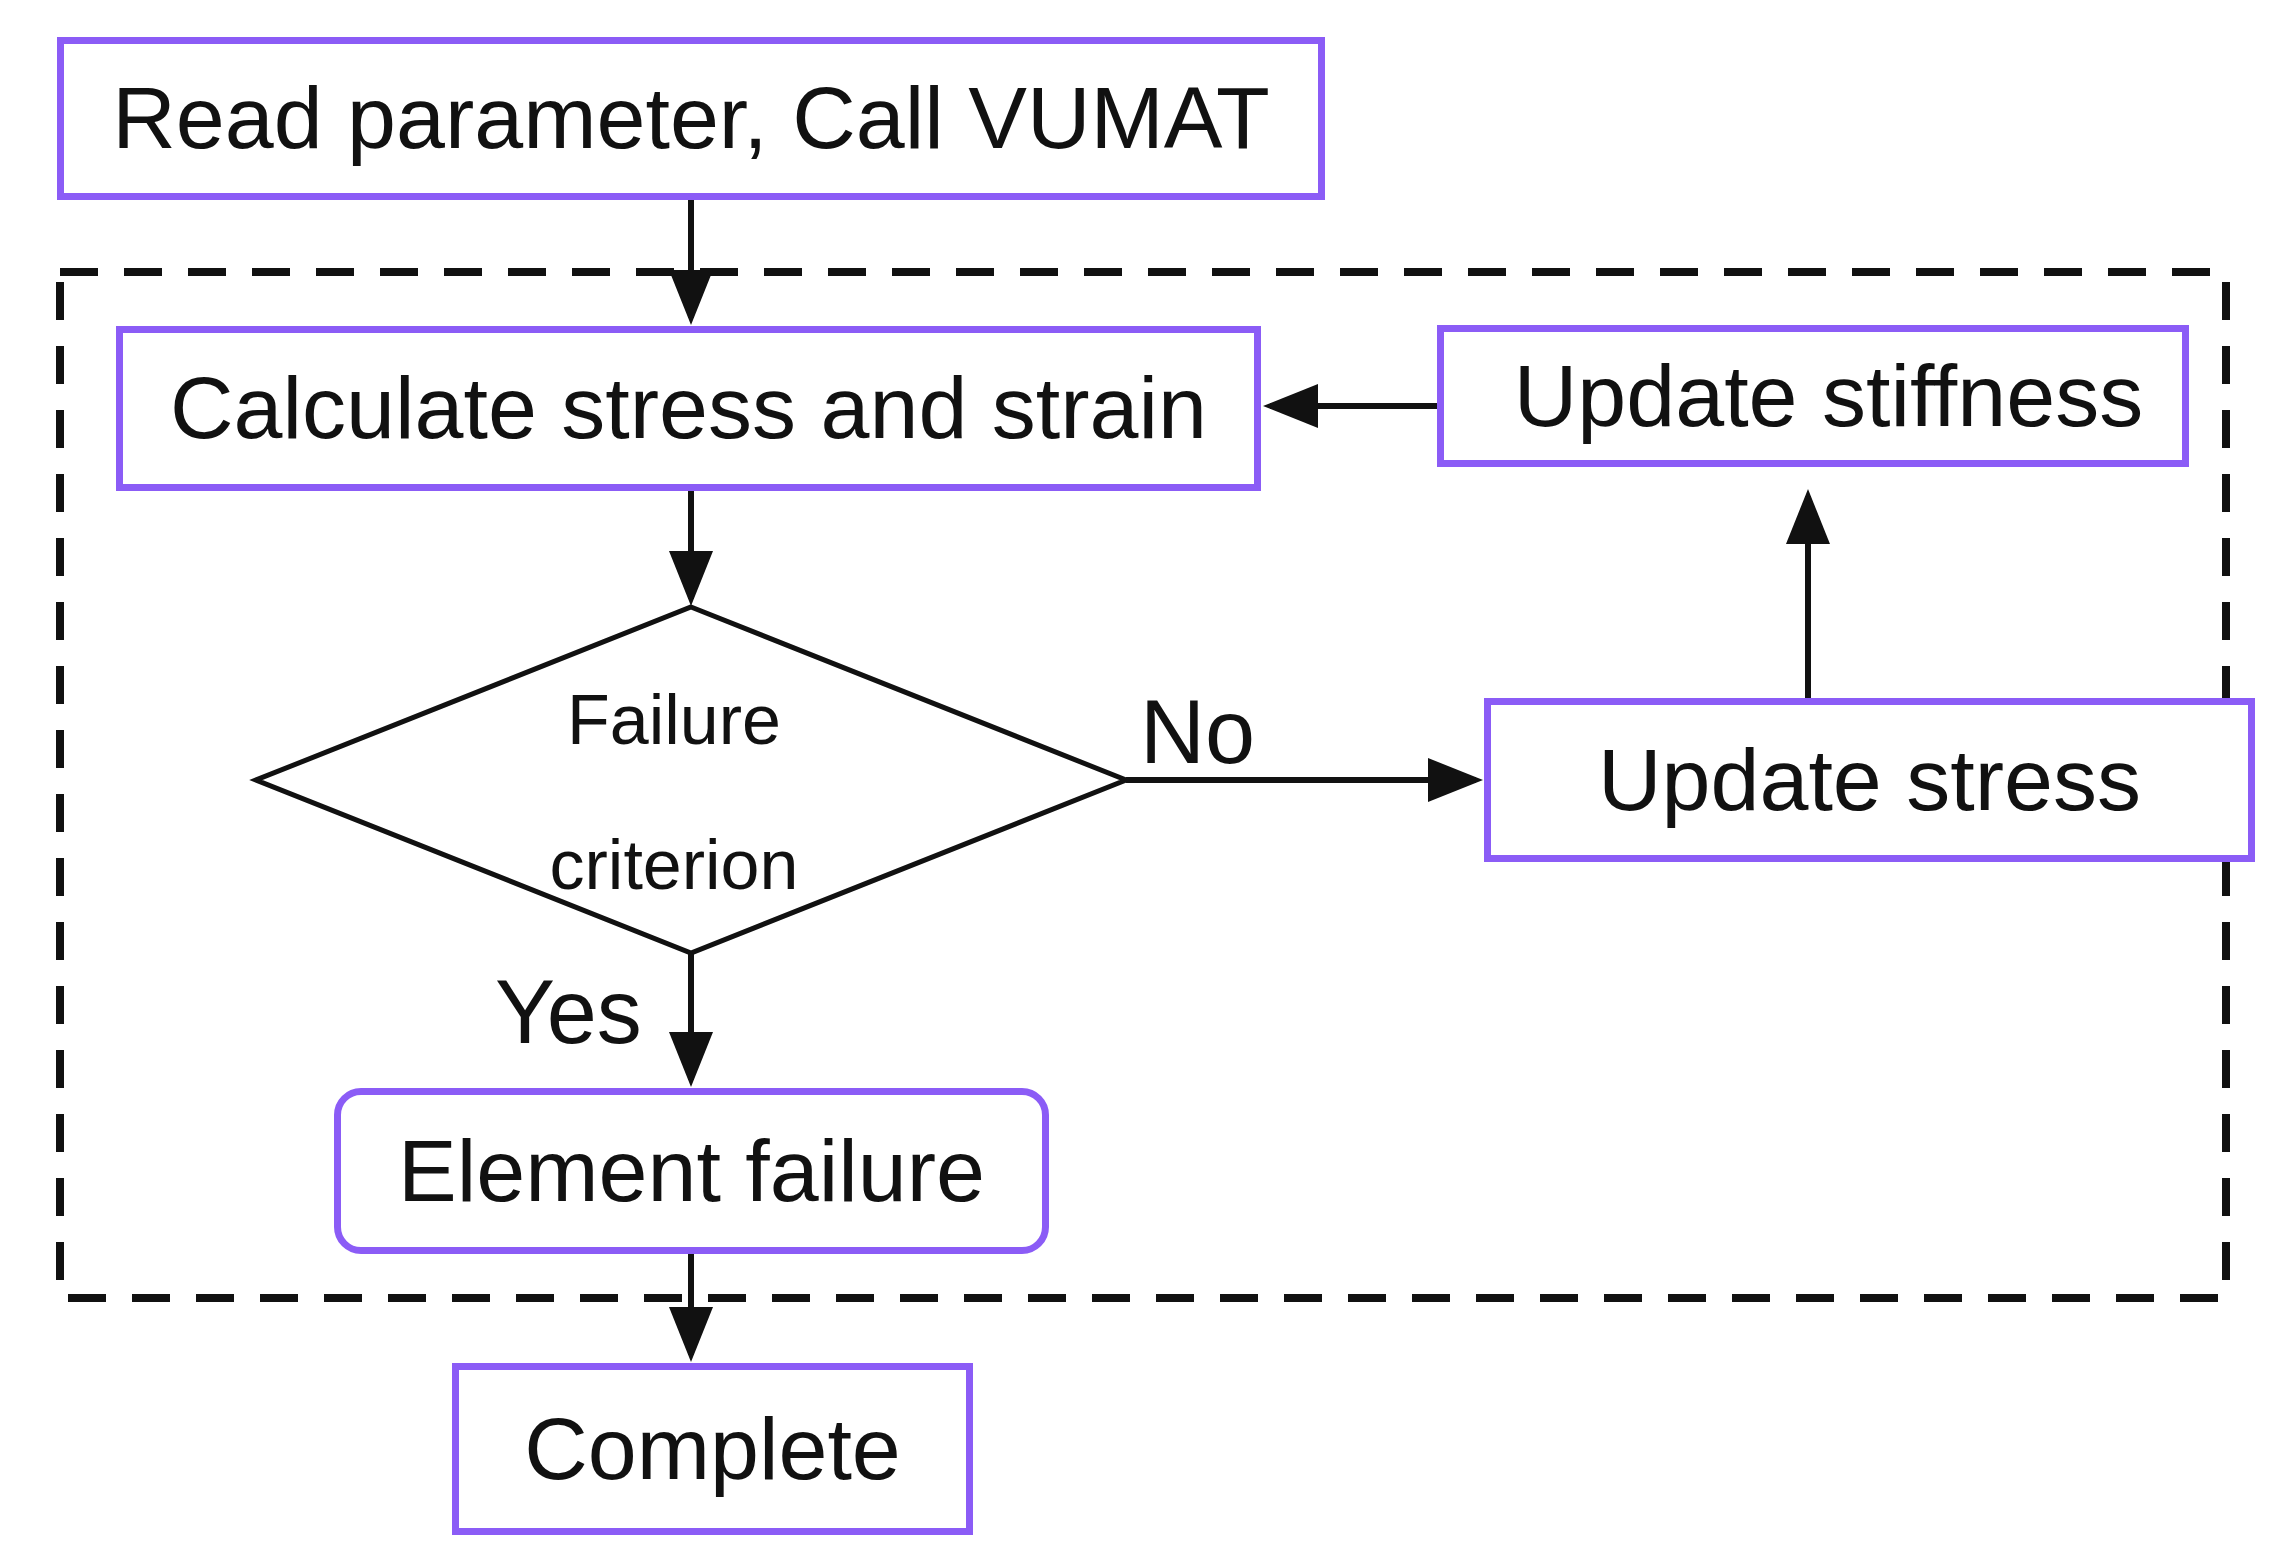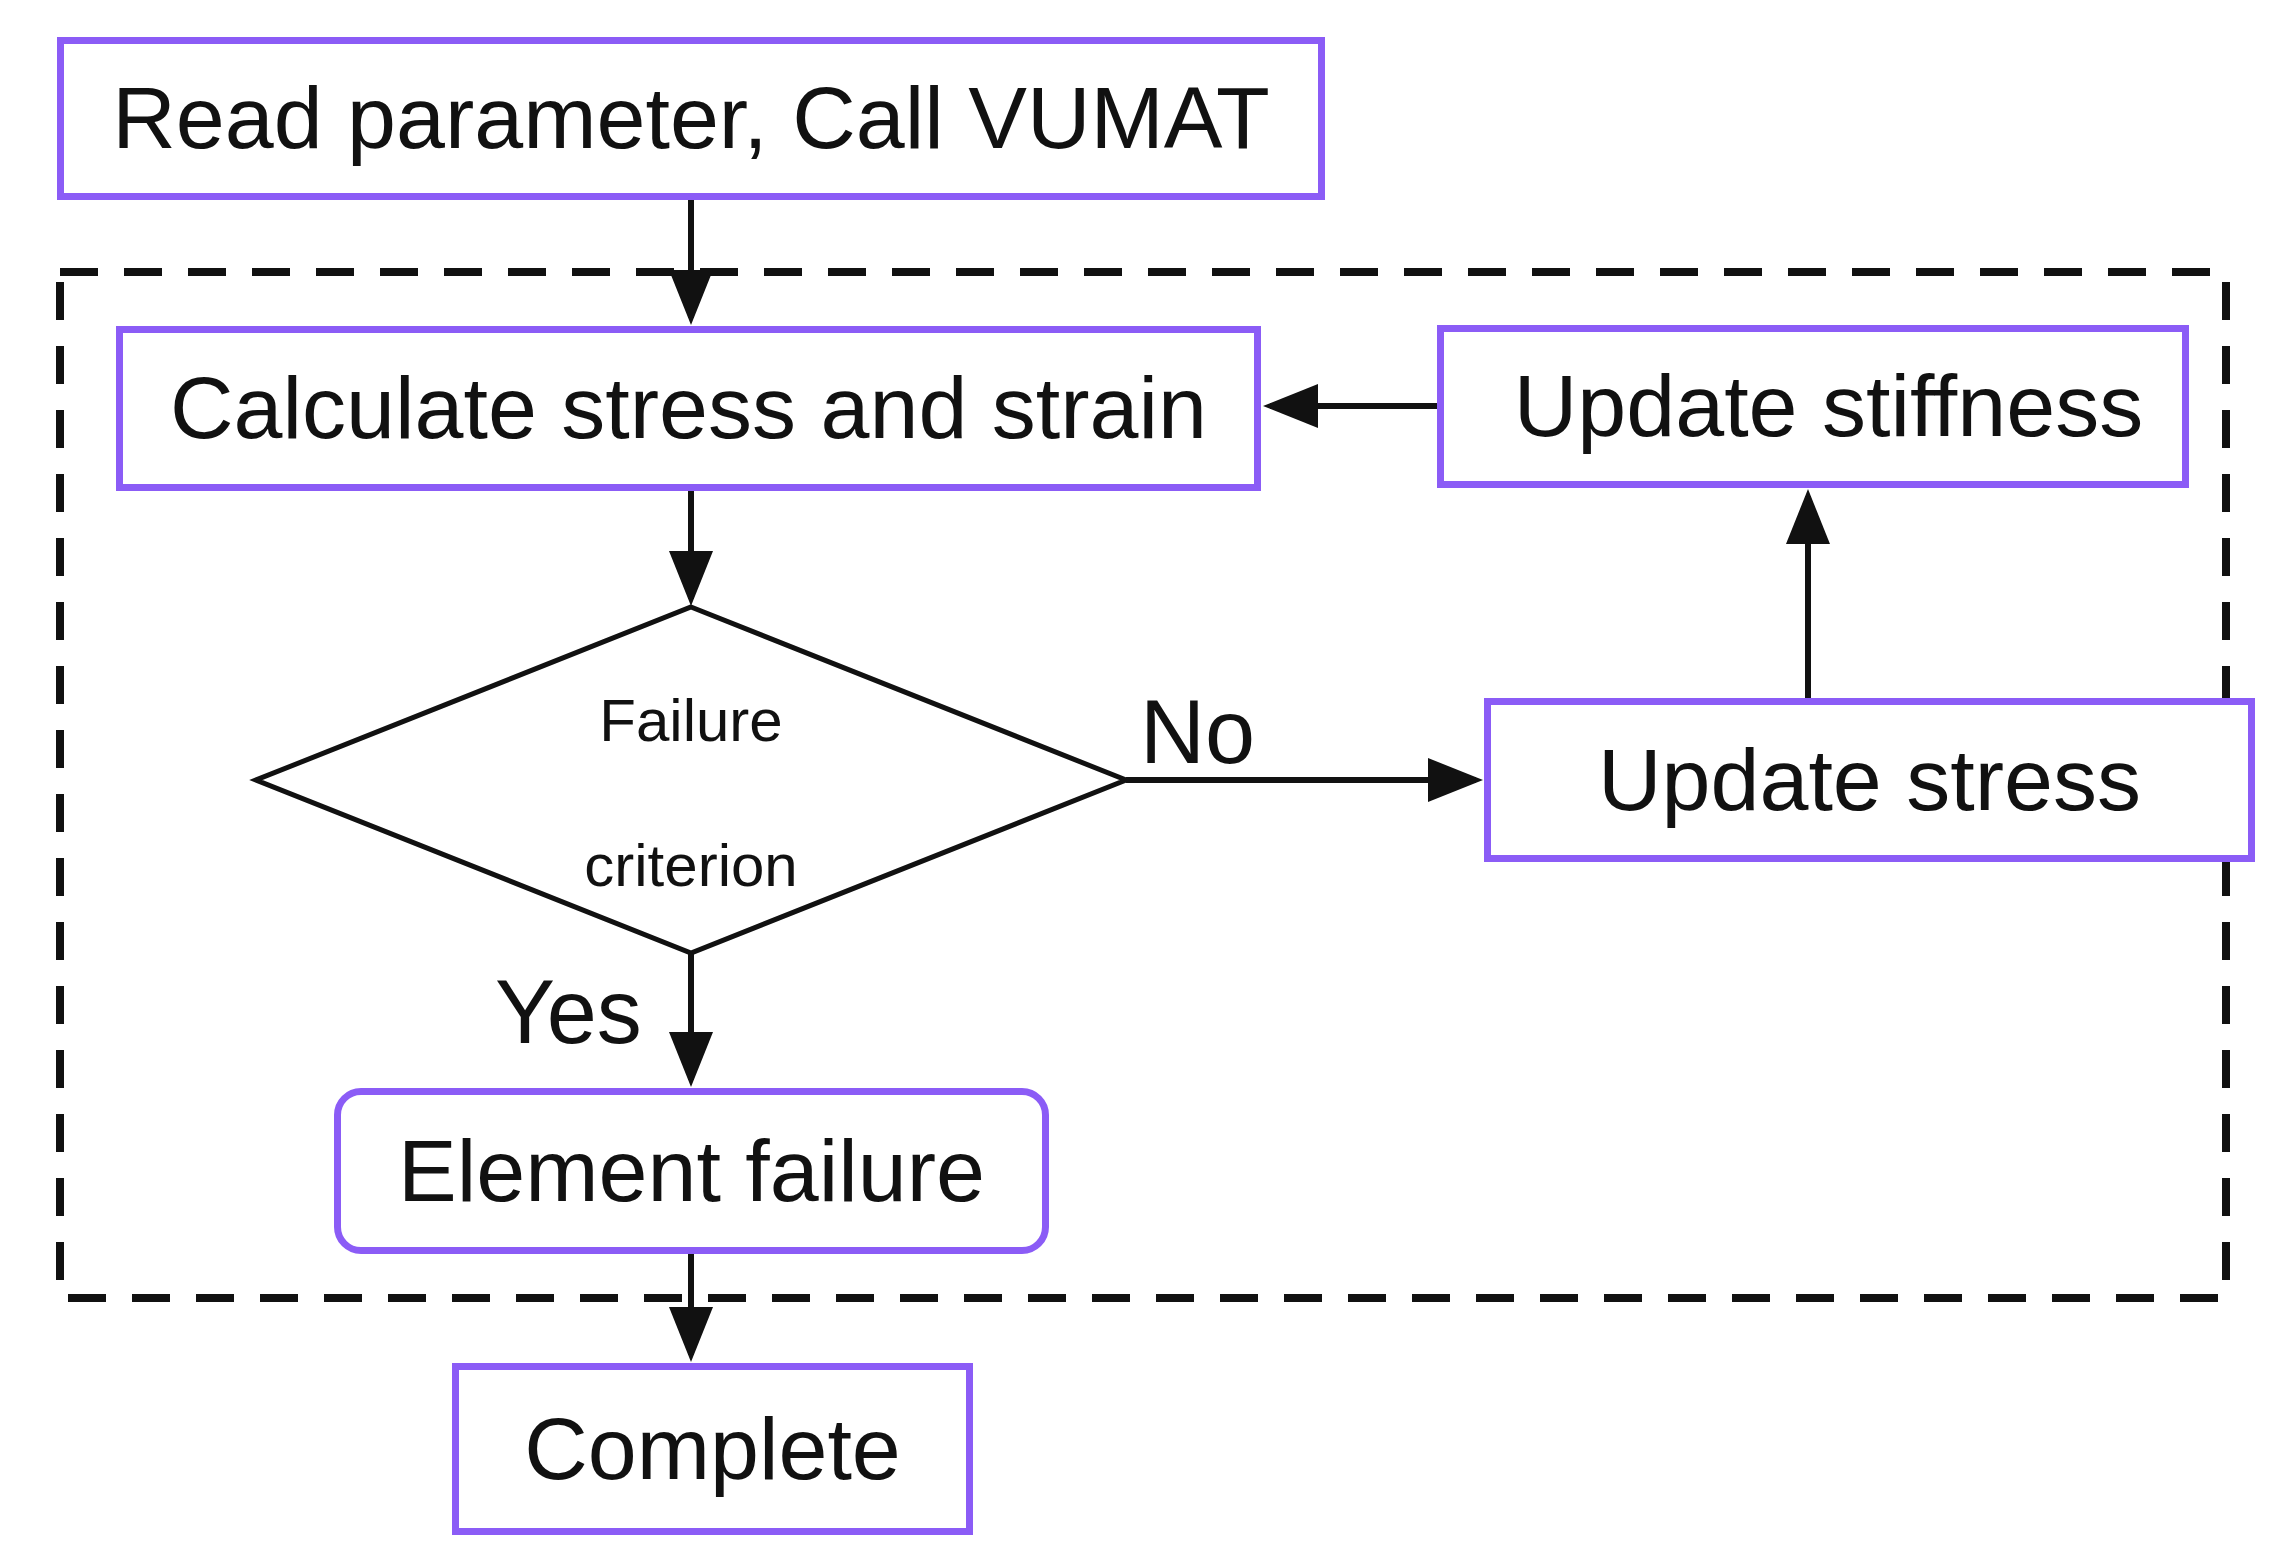--- a/index.html
+++ b/index.html
@@ -32,32 +32,32 @@
     align-items: center;
     justify-content: center;
     text-align: center;
     font-size: 88px;
     line-height: 1.1;
     white-space: nowrap;
     z-index: 2;
   }
   .node-read      { left: 57px;   top: 37px;   width: 1268px; height: 163px; }
   .node-calc      { left: 116px;  top: 326px;  width: 1145px; height: 165px; align-items: center; }
-  .node-stiff     { left: 1437px; top: 325px;  width: 752px;  height: 163px; padding-left: 31px; }
+  .node-stiff     { left: 1437px; top: 325px;  width: 752px;  height: 142px; padding-left: 31px; }
   .node-stress    { left: 1484px; top: 698px;  width: 771px;  height: 164px; }
   .node-efail     { left: 334px;  top: 1088px; width: 715px;  height: 166px; border-radius: 27px; }
   .node-complete  { left: 452px;  top: 1363px; width: 521px;  height: 172px; }
 
   .diamond-label {
     position: absolute;
-    left: 391px;
+    left: 374px;
     top: 648px;
     width: 600px;
     text-align: center;
-    font-size: 60px;
+    font-size: 70px;
     line-height: 145px;
     z-index: 2;
   }
   .edge-label {
     position: absolute;
     font-size: 90px;
     line-height: 120px;
     z-index: 2;
     white-space: nowrap;
   }

